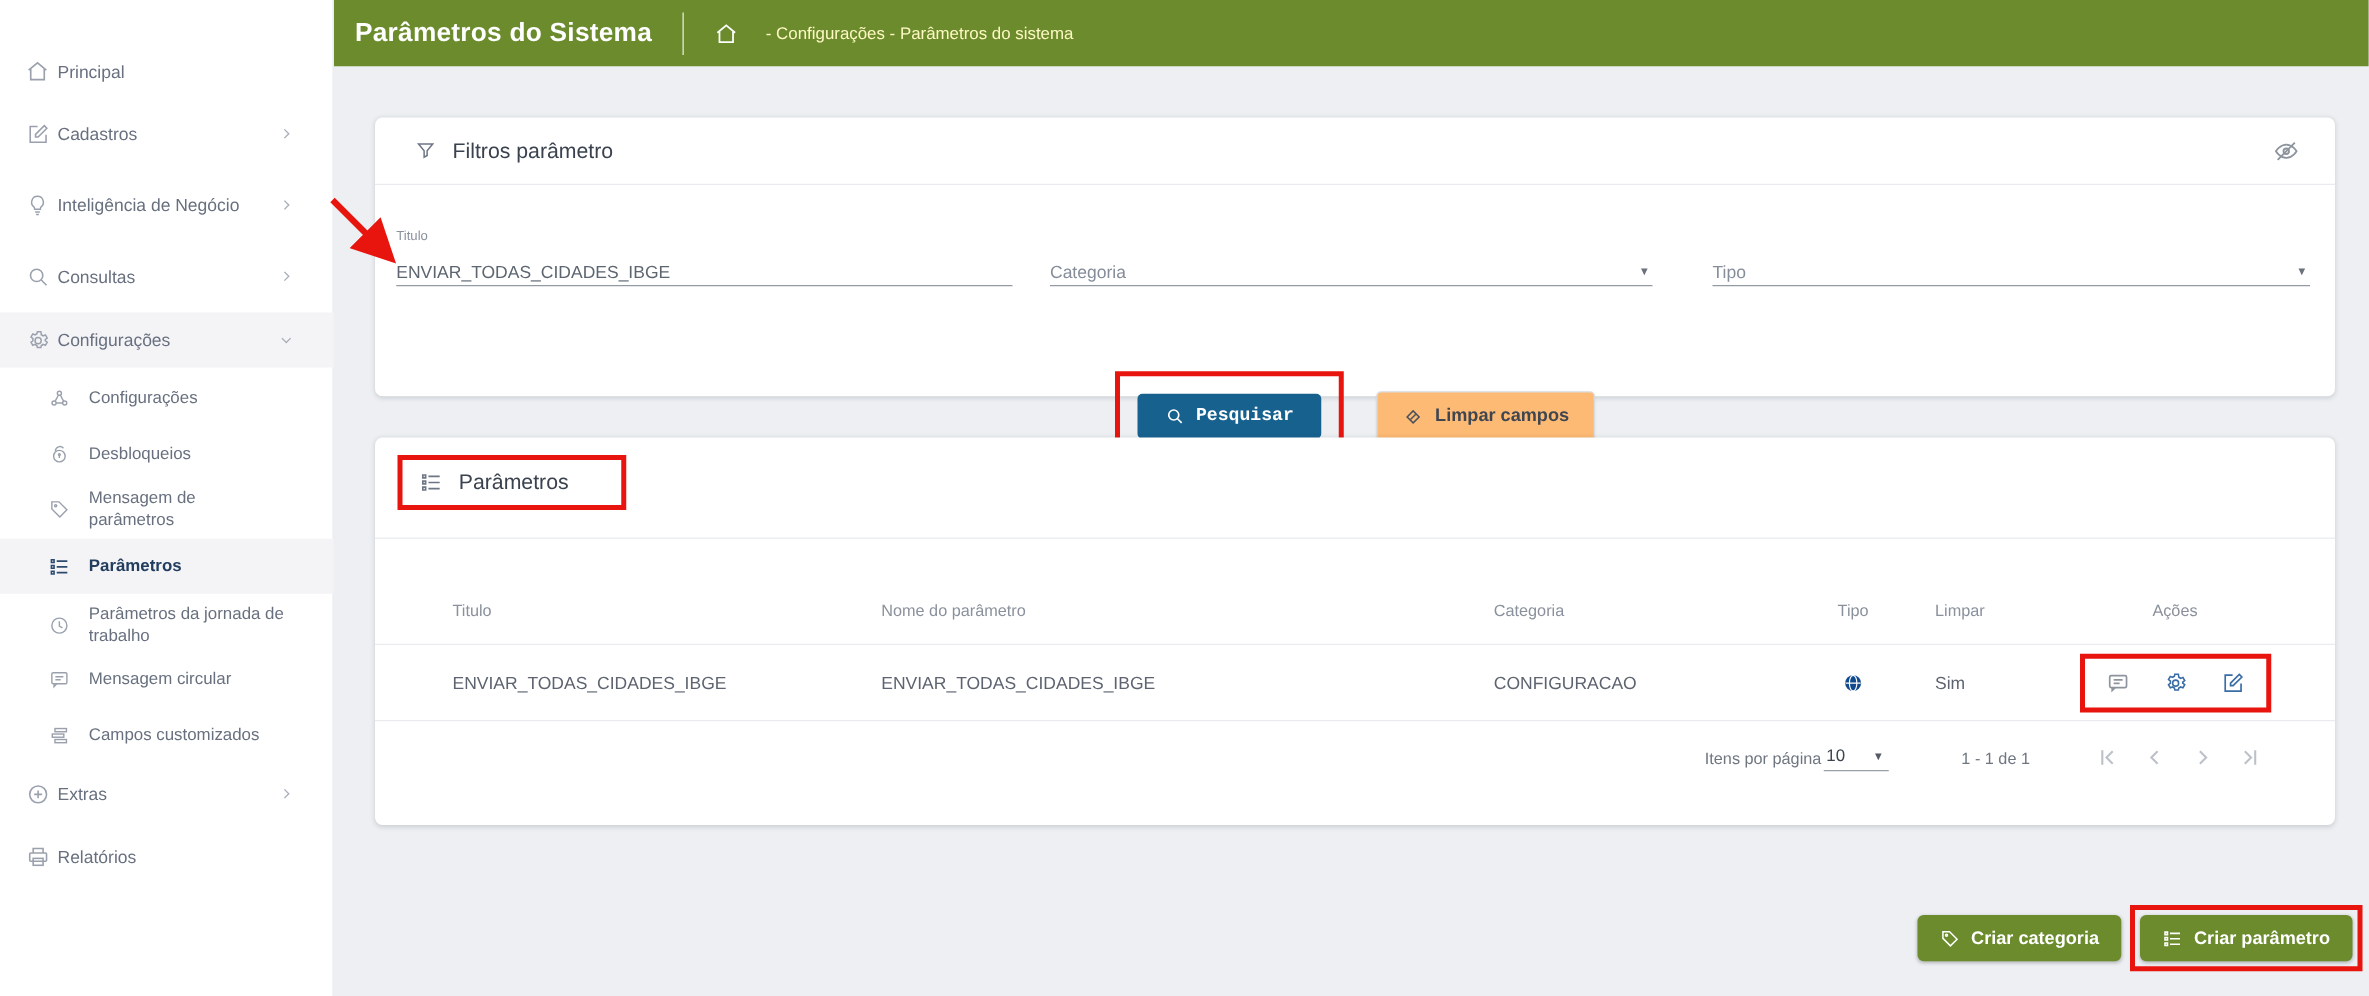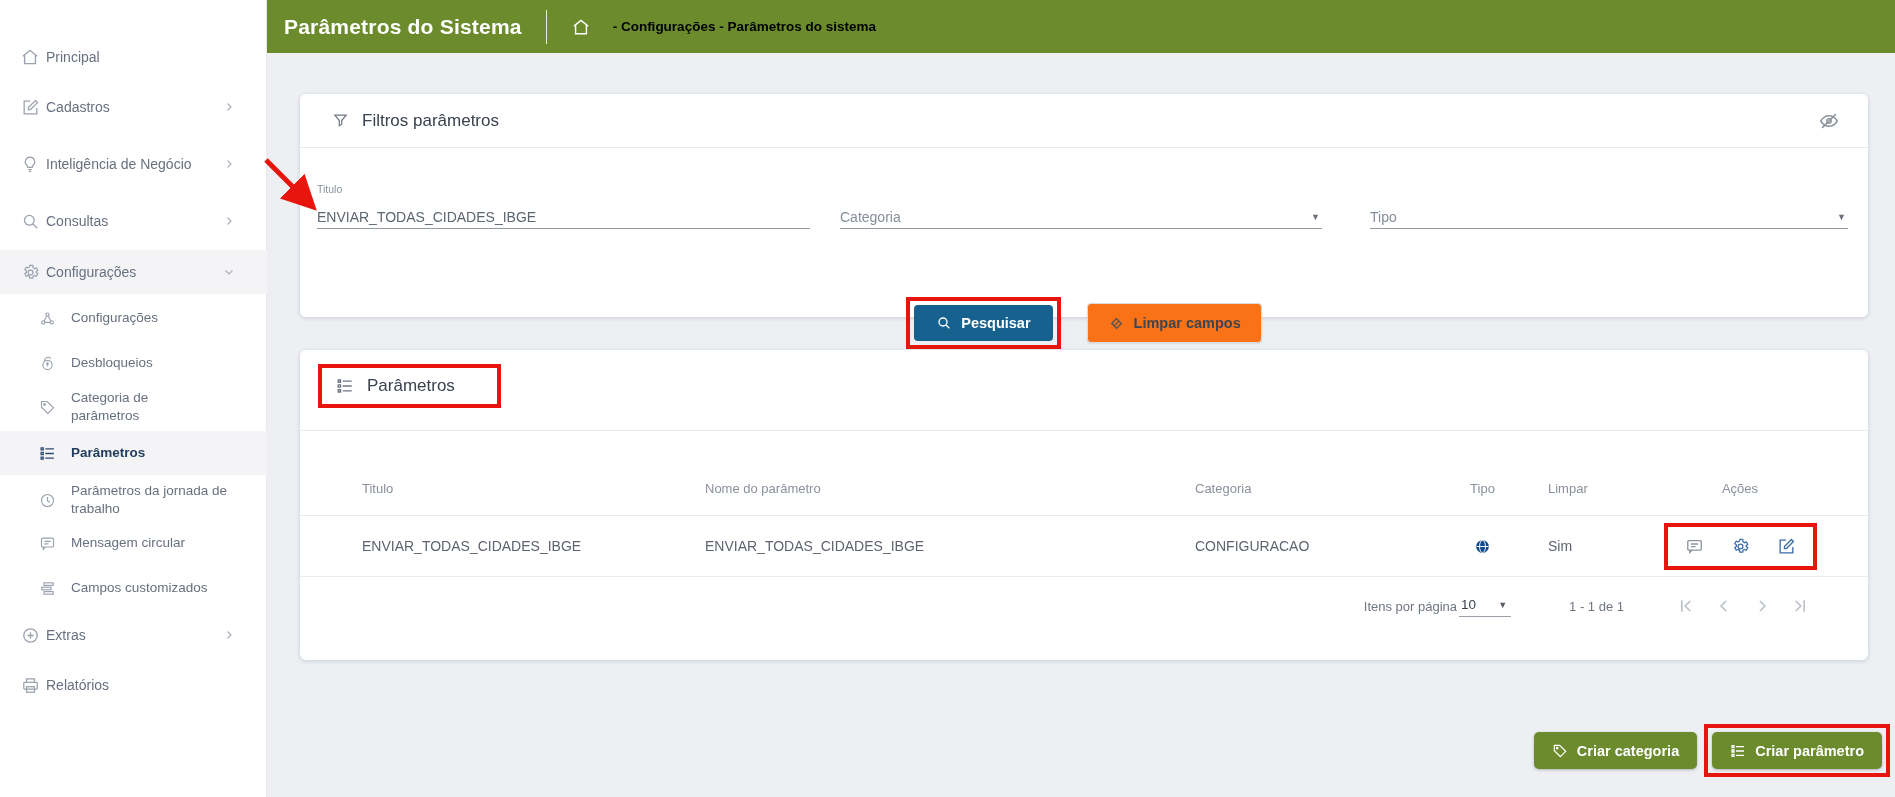--- a/index.html
+++ b/index.html
@@ -19,21 +19,21 @@
   .band { background:#f4f4f7; }
   .nav-active .lbl { color:#223d5e; font-weight:bold; }
   .nav-active .ic { color:#2c4a6e; }
   .chev { position:absolute; right:32px; color:#a8aeb8; display:flex; }
 
   
   .header { position:absolute; left:267px; top:0; width:1628px; height:53px; background:#6b8b2d; display:flex; align-items:center; z-index:4; }
   .header h1 { color:#ffffff; font-size:21px; font-weight:bold; margin-left:17px; letter-spacing:.2px; }
   .hdr-divider { width:1px; height:34px; background:rgba(255,255,255,.85); margin:0 24px 0 24px; }
   .hdr-home { color:#ffffff; display:flex; margin-right:22px; }
-  .breadcrumb { color:#000000; font-size:13.5px;font-weight:bold; }
+  .breadcrumb { color:#fef9c3; font-size:13.5px; }
 
   
   .main { position:absolute; left:267px; top:53px; width:1628px; height:744px; background:#edeff2; }
   .card { position:absolute; left:33px; width:1568px; background:#ffffff; border-radius:6px; box-shadow:0 1px 4px rgba(40,50,60,.18); }
   .card-filters { top:41px; height:223px; }
   .card-params { top:297px; height:310px; }
 
   .card-head { display:flex; align-items:center; height:53px; padding:0 28px 0 32px; }
   .card-title { font-size:17px; color:#3a424e; margin-left:13px; }
   .card-head .ic { color:#6d7685; display:flex; }
@@ -49,22 +49,22 @@
   .float-lbl { position:absolute; left:0; top:14px; font-size:10.5px; color:#8a929e; }
   .control { position:absolute; left:0; right:0; top:36px; height:24px; border-bottom:1px solid #949aa3; display:flex; align-items:center; }
   .control .val { font-size:14px; color:#5c6570; }
   .control .ph { font-size:14px; color:#858d99; }
   .dd-arrow { margin-left:auto; font-size:9px; color:#6b727c; padding-right:2px; }
 
   
   .filter-actions { position:absolute; left:0; top:203px; width:100%; display:flex; justify-content:center; align-items:center; gap:26px; }
   .btn { display:flex; align-items:center; justify-content:center; gap:9px; border-radius:4px; cursor:pointer; border:none; font-family:inherit; }
   .btn-search { background:#17618f; color:#ffffff; font-weight:bold; font-size:14.5px; height:36px; padding:0 22px; }
-  .btn-clear { background:#f97316; color:#3f4650; font-weight:bold; font-size:14.5px; height:40px; padding:0 20px; border:1px solid #d8dbe0; box-shadow:0 1px 2px rgba(0,0,0,.08); }
-  .red-wrap { border:4px solid #e8150f; display:inline-flex; padding:4px; }
+  .btn-clear { background:#fdba74; color:#3f4650; font-weight:bold; font-size:14.5px; height:40px; padding:0 20px; border:1px solid #d8dbe0; box-shadow:0 1px 2px rgba(0,0,0,.08); }
+  .red-wrap { border:4px solid #e8150f; display:inline-flex; padding:14px;font-family:Liberation Mono, monospace; }
 
   
   .params-title-box { position:absolute; left:18px; top:14px; border:4px solid #e8150f; display:flex; align-items:center; padding:8px 42px 8px 14px; }
   .params-title-box .ic { color:#6d7685; display:flex; }
   .params-divider { position:absolute; left:0; top:80px; width:100%; height:1px; background:#e9ebee; }
 
   .tbl-grid { display:grid; grid-template-columns:62px 343px 490px 240px 95px 110px 200px auto; align-items:center; width:100%; }
   .tbl-head { position:absolute; top:112px; height:53px; }
   .tbl-head > div { font-size:13px; color:#8a919c; }
   .tbl-row { position:absolute; top:165px; height:62px; border-top:1px solid #e9ebee; border-bottom:1px solid #e9ebee; }
@@ -196,21 +196,21 @@
       <span class="lbl">Desbloqueios</span>
     </div>
 
     <div class="nav-row nav-sub" style="top:381px;height:52px">
       <span class="ic">
         <svg width="17" height="17" viewBox="0 0 24 24" fill="none" stroke="currentColor" stroke-width="1.6">
             <path d="M3.5 11.5V3.5h8l9 9-8 8-9-9z"></path>
             <circle cx="7.8" cy="7.8" r="1.2"></circle>
           </svg>
       </span>
-      <span class="lbl" style="max-width:120px">Categoria de parâmetros</span>
+      <span class="lbl" style="max-width:120px">Mensagem de parâmetros</span>
     </div>
 
     <div class="nav-row nav-sub band nav-active" style="top:431px">
       <span class="ic">
         <svg width="17" height="17" viewBox="0 0 24 24" fill="none" stroke="currentColor" stroke-width="1.8">
             <path d="M9 5.5h12M9 12h12M9 18.5h12"></path>
             <path d="M3 4h3v3H3zM3 10.5h3v3H3zM3 17h3v3H3z"></path>
           </svg>
       </span>
       <span class="lbl">Parâmetros</span>
@@ -290,21 +290,21 @@
 
   <main class="main">
 
     <section class="card card-filters">
       <div class="card-head">
         <span class="ic">
           <svg width="17" height="17" viewBox="0 0 24 24" fill="none" stroke="currentColor" stroke-width="1.7">
               <path d="M4 4.5h16l-6.3 7.6v5.4l-3.4 2V12.1L4 4.5z"></path>
             </svg>
         </span>
-        <span class="card-title">Filtros parâmetros</span>
+        <span class="card-title">Filtros parâmetro</span>
         <span class="eyeoff">
           <svg width="22" height="22" viewBox="0 0 24 24" fill="none" stroke="currentColor" stroke-width="1.6">
               <path d="M3 12s3.5-5.8 9-5.8S21 12 21 12s-3.5 5.8-9 5.8S3 12 3 12z"></path>
               <circle cx="12" cy="12" r="2.4"></circle>
               <path d="M4.5 19.5l15-15"></path>
             </svg>
         </span>
       </div>
       <div class="filters-divider"></div>
 

